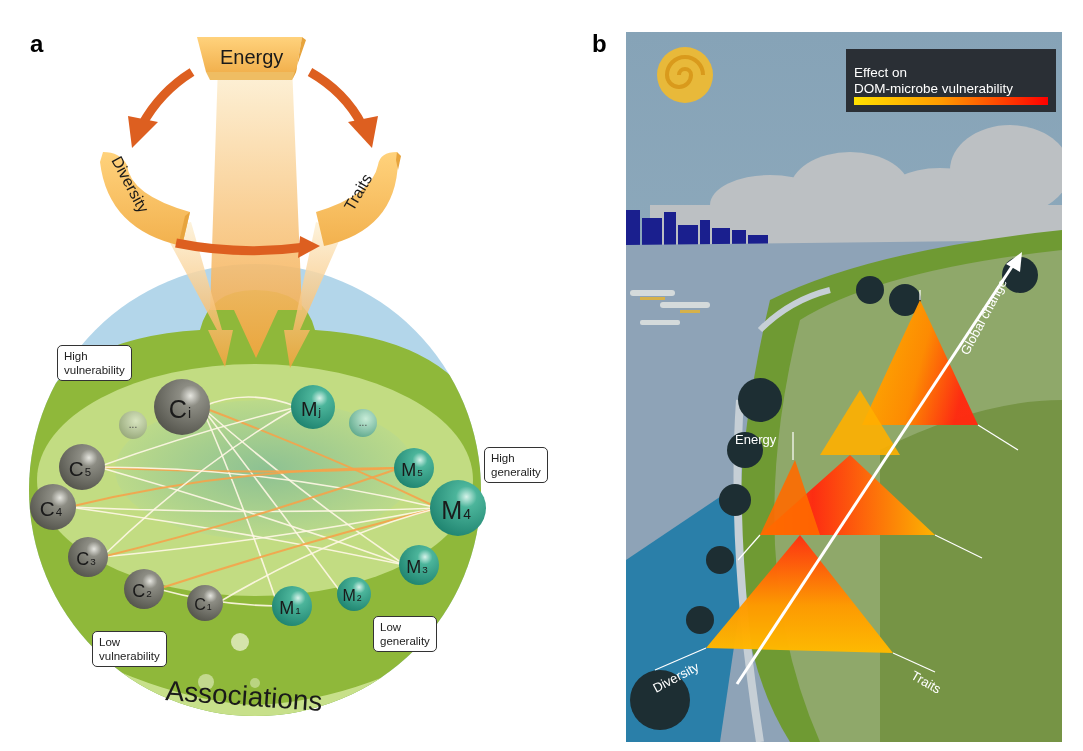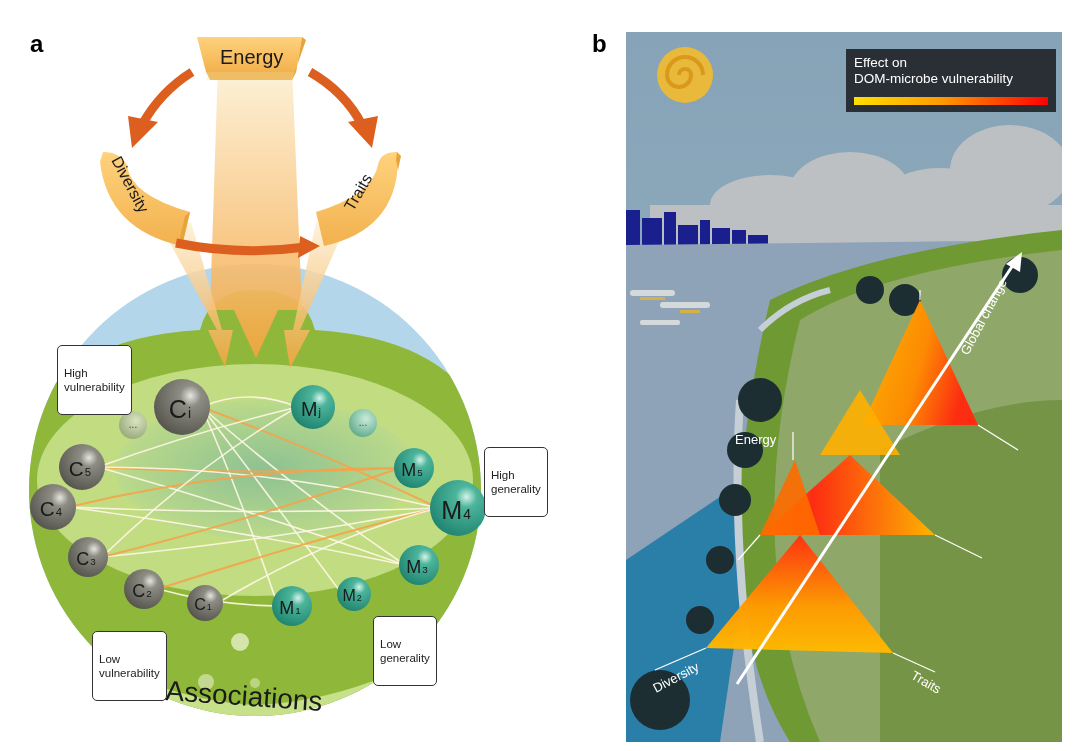--- a/index.html
+++ b/index.html
@@ -1,22 +1,22 @@
 <!DOCTYPE html>
 <html><head>
 <meta charset="utf-8">
 <style>
   html,body{margin:0;padding:0;background:#fff;}
   body{width:1083px;height:751px;position:relative;overflow:hidden;font-family:"Liberation Sans",sans-serif;}
   .panel-label{position:absolute;font-weight:bold;font-size:24px;color:#000;}
   #lbl-a{left:30px;top:30px;}
   #lbl-b{left:592px;top:30px;}
   svg{position:absolute;left:0;top:0;}
-  .callout{position:absolute;background:#fff;border:1.3px solid #333;border-radius:5px;font-size:11.5px;line-height:14px;color:#222;padding:20px 6px;}
-  .legend{position:absolute;left:846px;top:49px;width:210px;height:63px;background:#2a2f35;color:#fff;font-size:13.5px;line-height:16px;padding:6px 8px;box-sizing:border-box;}
+  .callout{position:absolute;background:#fff;border:1.3px solid #333;border-radius:5px;font-size:11.5px;line-height:14px;color:#222;padding:3px 6px;}
+  .legend{position:absolute;left:846px;top:49px;width:210px;height:63px;background:#2a2f35;color:#fff;font-size:13.5px;line-height:16px;padding:16px 8px;box-sizing:border-box;}
   .legend .bar{position:absolute;left:8px;right:8px;bottom:7px;height:8px;background:linear-gradient(90deg,#ffe000,#ff9a00 45%,#ff2a00 85%,#ff0000);}
 </style>
 </head>
 <body>
 
 <div class="panel-label" id="lbl-a">a</div>
 <div class="panel-label" id="lbl-b">b</div>
 
 <svg width="580" height="751">
   <defs>

